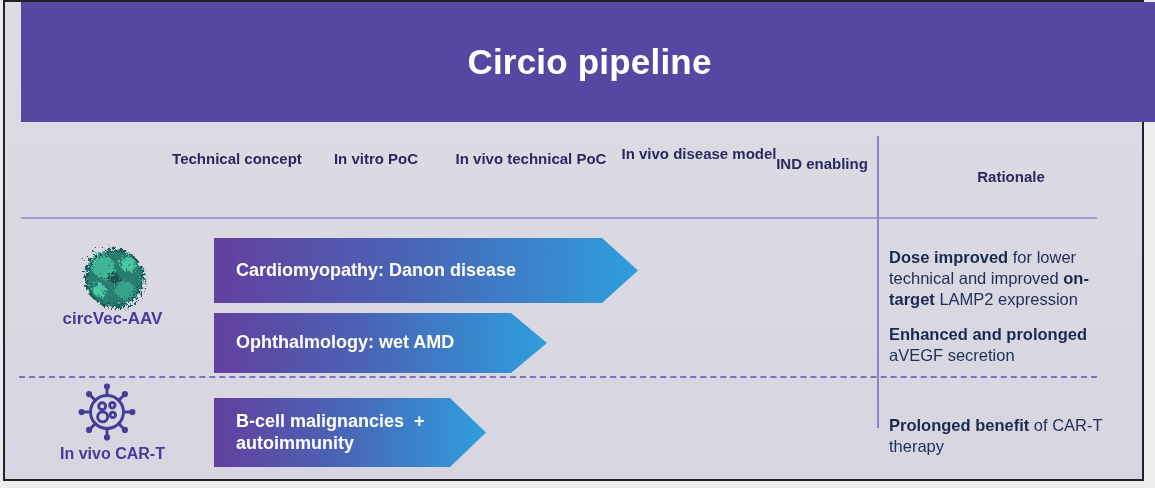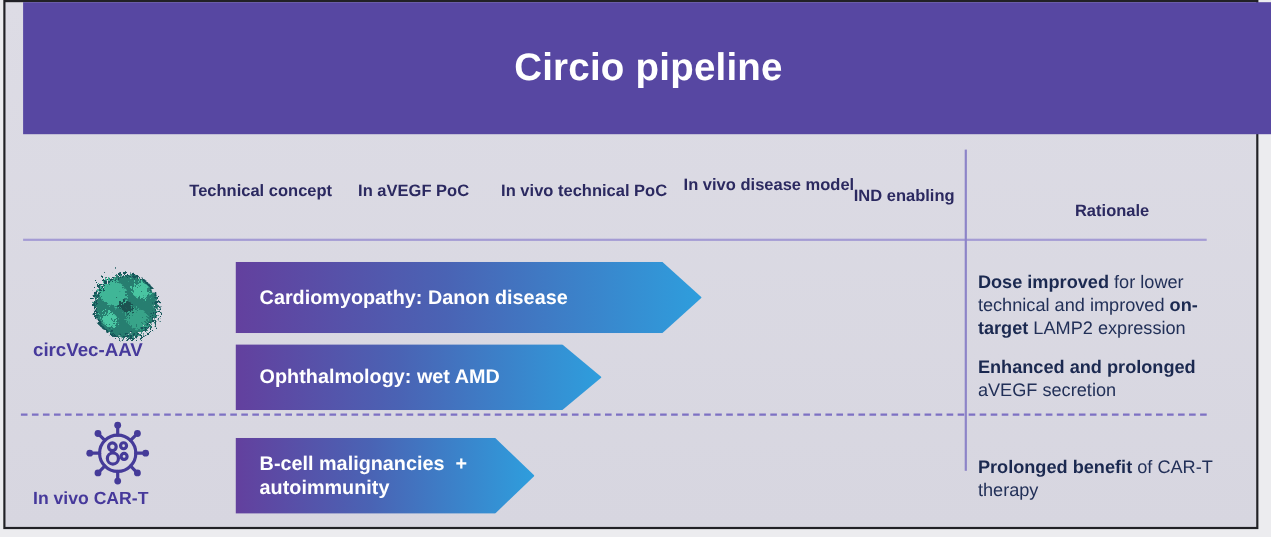--- a/index.html
+++ b/index.html
@@ -29,21 +29,20 @@
     font-weight: bold;
     letter-spacing: 0.2px;
   }
   .colhead {
     position: absolute;
     color: #2b2960;
     font-size: 15px;
     font-weight: bold;
     text-align: center;
     line-height: 1.3;
-    margin-top: 15px;
   }
   .ch-tech    { left: 157px; top: 147px; width: 150px; }
   .ch-vitro   { left: 316px; top: 147px; width: 110px; }
   .ch-vivotec { left: 441px; top: 147px; width: 170px; }
   .ch-disease { left: 609px; top: 142px; width: 170px; }
   .ch-ind     { left: 767px; top: 152px; width: 100px; }
   .ch-rat     { left: 921px; top: 165px; width: 170px; }
 
   .head-underline {
     position: absolute;
@@ -78,20 +77,21 @@
     line-height: 1.22;
     margin-top: 12px;
   }
   .arrow-danon { left: 209px; top: 224px; width: 424px; height: 65px; }
   .arrow-amd   { left: 209px; top: 299px; width: 333px; height: 60px; }
   .arrow-bcell { left: 209px; top: 384px; width: 272px; height: 69px; }
 
   .program-label {
     position: absolute;
     width: 165px; left: 25px;
+    text-align: center;
     color: #46399b;
     font-weight: bold;
     font-size: 17px;
   }
   .lbl-aav  { top: 307px; }
   .lbl-cart { top: 443px; font-size: 16px; }
 
   .icon-box { position: absolute; }
   .icon-aav  { left: 63px; top: 230px; width: 86px; height: 86px; }
   .icon-cart { left: 71px; top: 379px; width: 62px; height: 62px; }
@@ -111,21 +111,21 @@
 </head>
 <body>
 
 <div class="frame">
 
   <header class="titlebar">
     <h1>Circio pipeline</h1>
   </header>
 
   <div class="colhead ch-tech">Technical concept</div>
-  <div class="colhead ch-vitro">In aVEGF PoC</div>
+  <div class="colhead ch-vitro">In vitro PoC</div>
   <div class="colhead ch-vivotec">In vivo technical PoC</div>
   <div class="colhead ch-disease">In vivo disease model</div>
   <div class="colhead ch-ind">IND enabling</div>
   <div class="colhead ch-rat">Rationale</div>
 
   <div class="head-underline"></div>
   <div class="v-divider"></div>
   <div class="dashed-sep"></div>
 
   <div class="icon-box icon-aav">

